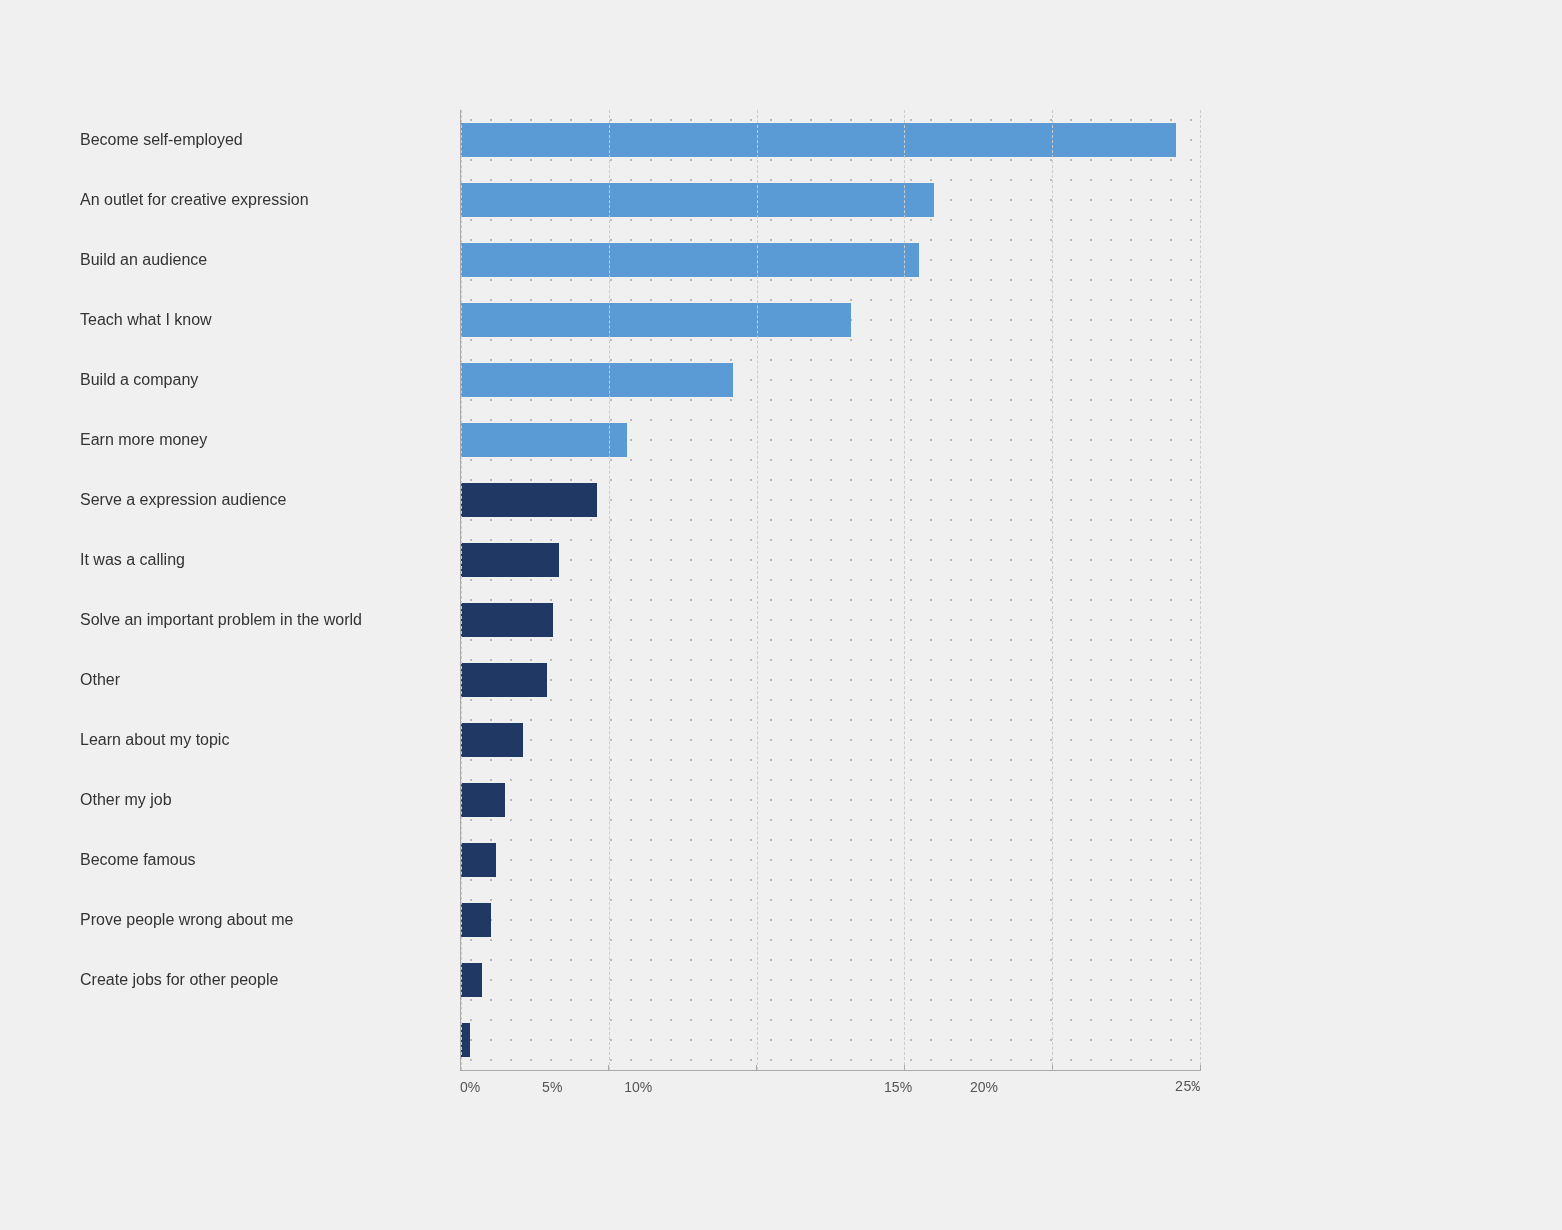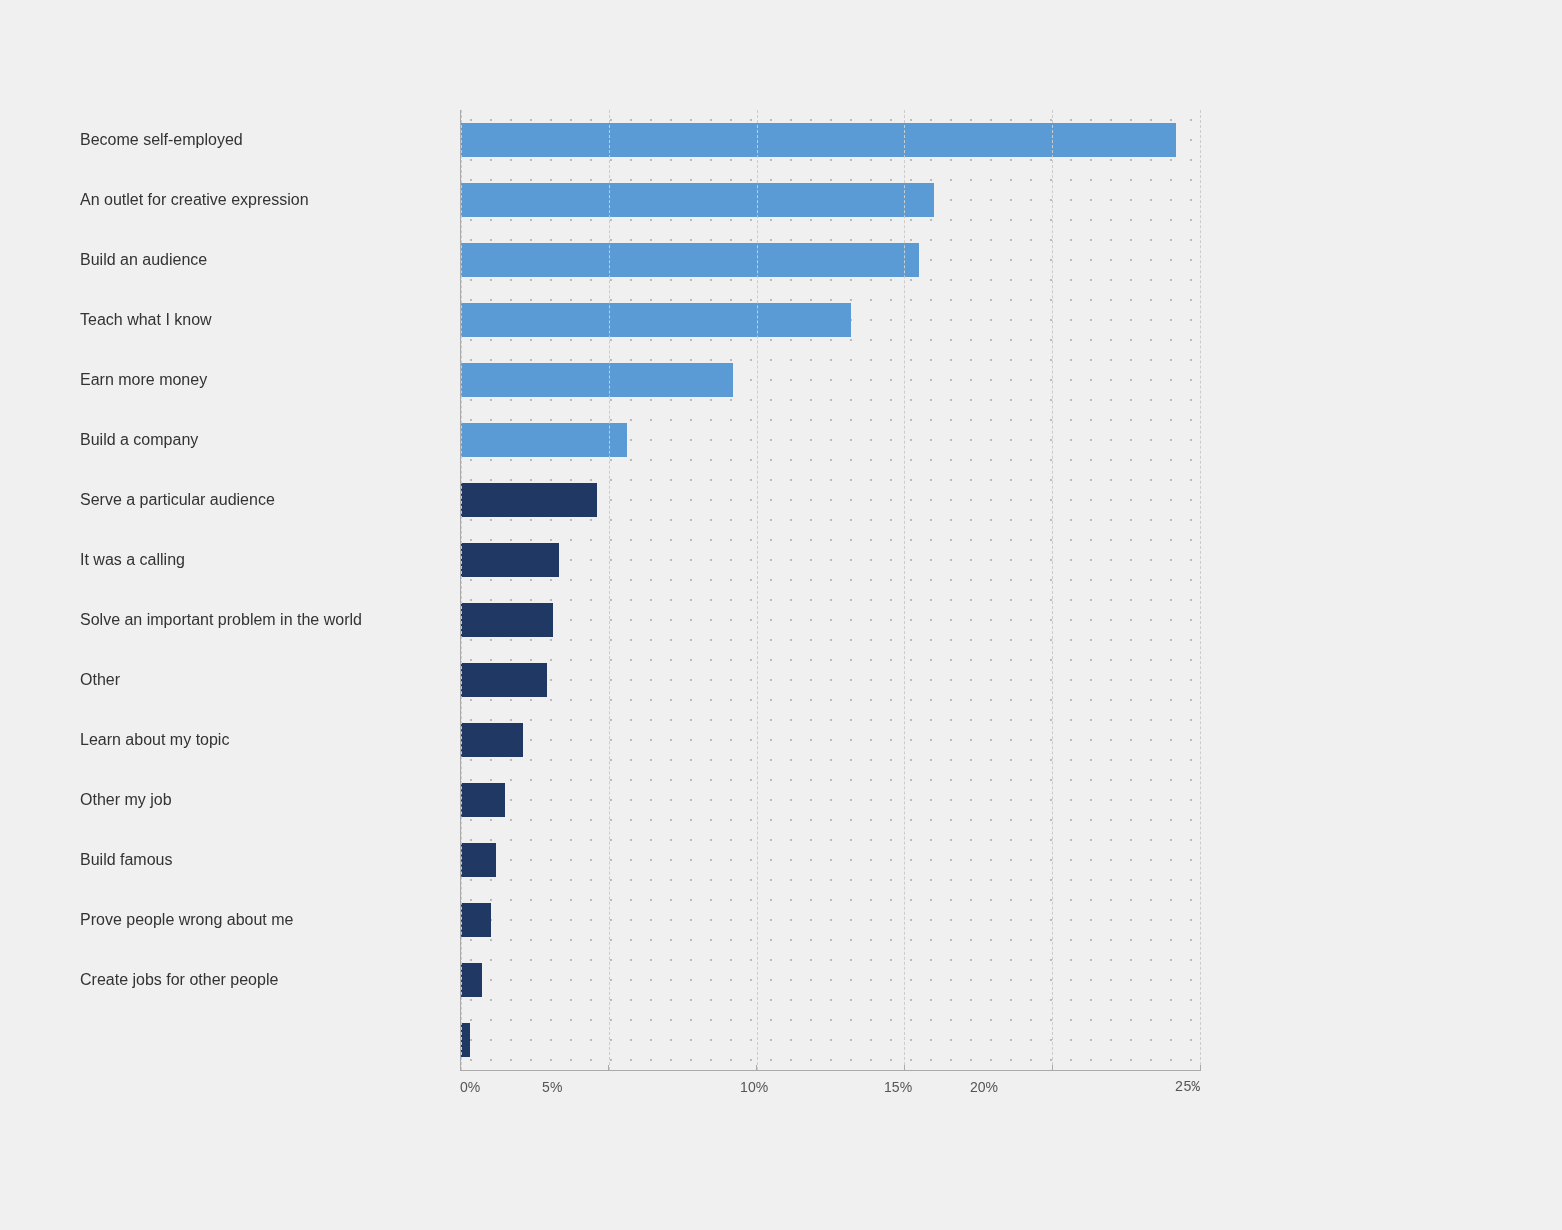--- a/index.html
+++ b/index.html
@@ -85,29 +85,29 @@
 
 <div class="chart-container">
   <div class="chart-title"></div>
   <div class="chart-area">
     <div class="chart-body">
       <div class="labels-column" id="labels-col">
           <div class="label-cell">Become self-employed</div>
           <div class="label-cell">An outlet for creative expression</div>
           <div class="label-cell">Build an audience</div>
           <div class="label-cell">Teach what I know</div>
+          <div class="label-cell">Build a company</div>
           <div class="label-cell">Earn more money</div>
-          <div class="label-cell">Build a company</div>
-          <div class="label-cell">Serve a particular audience</div>
+          <div class="label-cell">Serve a expression audience</div>
           <div class="label-cell">It was a calling</div>
           <div class="label-cell">Solve an important problem in the world</div>
           <div class="label-cell">Other</div>
           <div class="label-cell">Learn about my topic</div>
           <div class="label-cell">Other my job</div>
-          <div class="label-cell">Build famous</div>
+          <div class="label-cell">Become famous</div>
           <div class="label-cell">Prove people wrong about me</div>
           <div class="label-cell">Create jobs for other people</div>
         </div>
       <div class="bars-column" id="bars-col" style="position: relative;">
           <div class="bar-row">
             <div class="bar" style="width: 96.8%; background-color: rgb(91, 155, 213);"></div>
           </div>
           <div class="bar-row">
             <div class="bar" style="width: 64%; background-color: rgb(91, 155, 213);"></div>
           </div>
@@ -159,21 +159,21 @@
             <div style="position: absolute; top: 0px; bottom: 0px; left: 40%; width: 1px; border-left: 1px dashed rgb(204, 204, 204);"></div>
             <div style="position: absolute; top: 0px; bottom: 0px; left: 60%; width: 1px; border-left: 1px dashed rgb(204, 204, 204);"></div>
             <div style="position: absolute; top: 0px; bottom: 0px; left: 80%; width: 1px; border-left: 1px dashed rgb(204, 204, 204);"></div>
             <div style="position: absolute; top: 0px; bottom: 0px; left: 100%; width: 1px; border-left: 1px dashed rgb(204, 204, 204);"></div>
           </div>
         </div>
     </div>
     <div class="x-axis" id="x-axis-row" style="position: relative; border-top: 1px solid rgb(170, 170, 170);">
         <div class="x-tick" style="flex: 0 0 0px; text-align: left;">0%</div>
         <div class="x-tick" style="flex: 1 1 0%; text-align: center;">5%</div>
-        <div class="x-tick" style="flex: 1 1 0%; text-align: right;">10%</div>
+        <div class="x-tick" style="flex: 1 1 0%; text-align: left;">10%</div>
         <div class="x-tick" style="flex: 1 1 0%; text-align: right;">15%</div>
         <div class="x-tick" style="flex: 1 1 0%; ">20%</div>
         <div class="x-tick" style="flex: 1 1 0%; text-align: right; font-family: Liberation Mono, monospace;">25%</div>
         <div style="position: absolute; top: -6px; left: calc(0%); width: 1px; height: 6px; background-color: rgb(170, 170, 170);"></div>
         <div style="position: absolute; top: -6px; left: calc(20%); width: 1px; height: 6px; background-color: rgb(170, 170, 170);"></div>
         <div style="position: absolute; top: -6px; left: calc(40%); width: 1px; height: 6px; background-color: rgb(170, 170, 170);"></div>
         <div style="position: absolute; top: -6px; left: calc(60%); width: 1px; height: 6px; background-color: rgb(170, 170, 170);"></div>
         <div style="position: absolute; top: -6px; left: calc(80%); width: 1px; height: 6px; background-color: rgb(170, 170, 170);"></div>
         <div style="position: absolute; top: -6px; left: calc(100%); width: 1px; height: 6px; background-color: rgb(170, 170, 170);"></div>
       </div>

